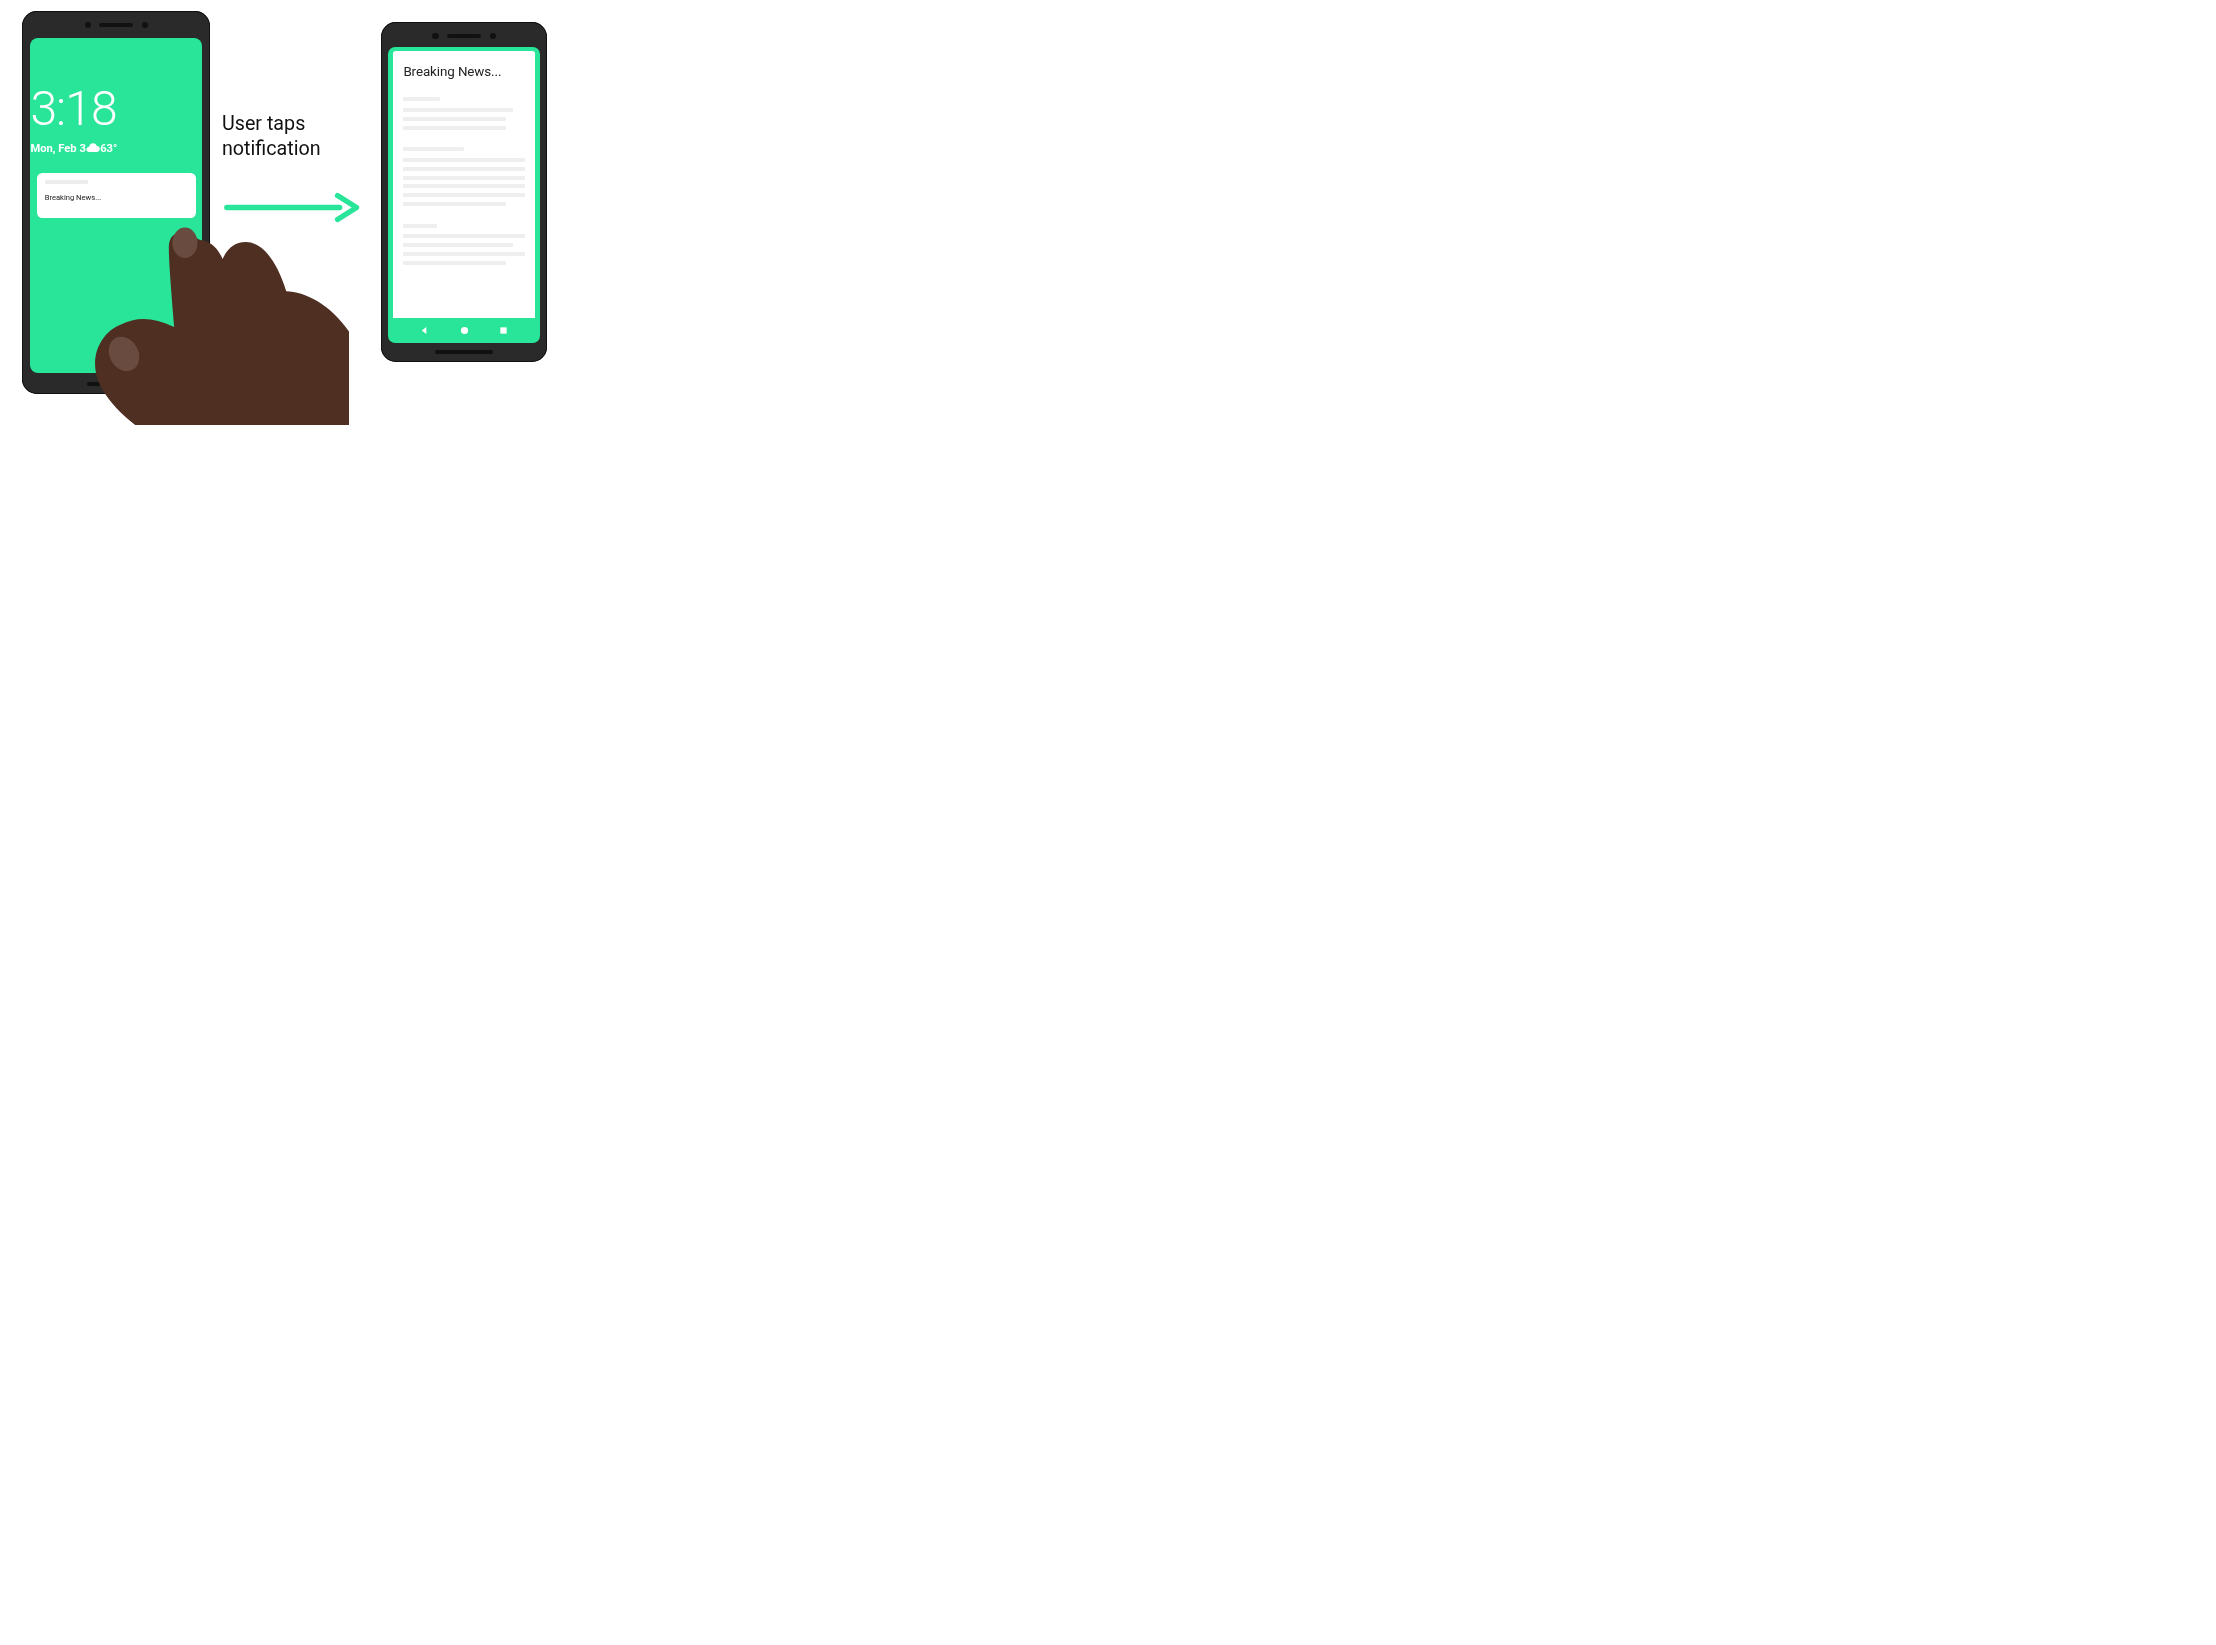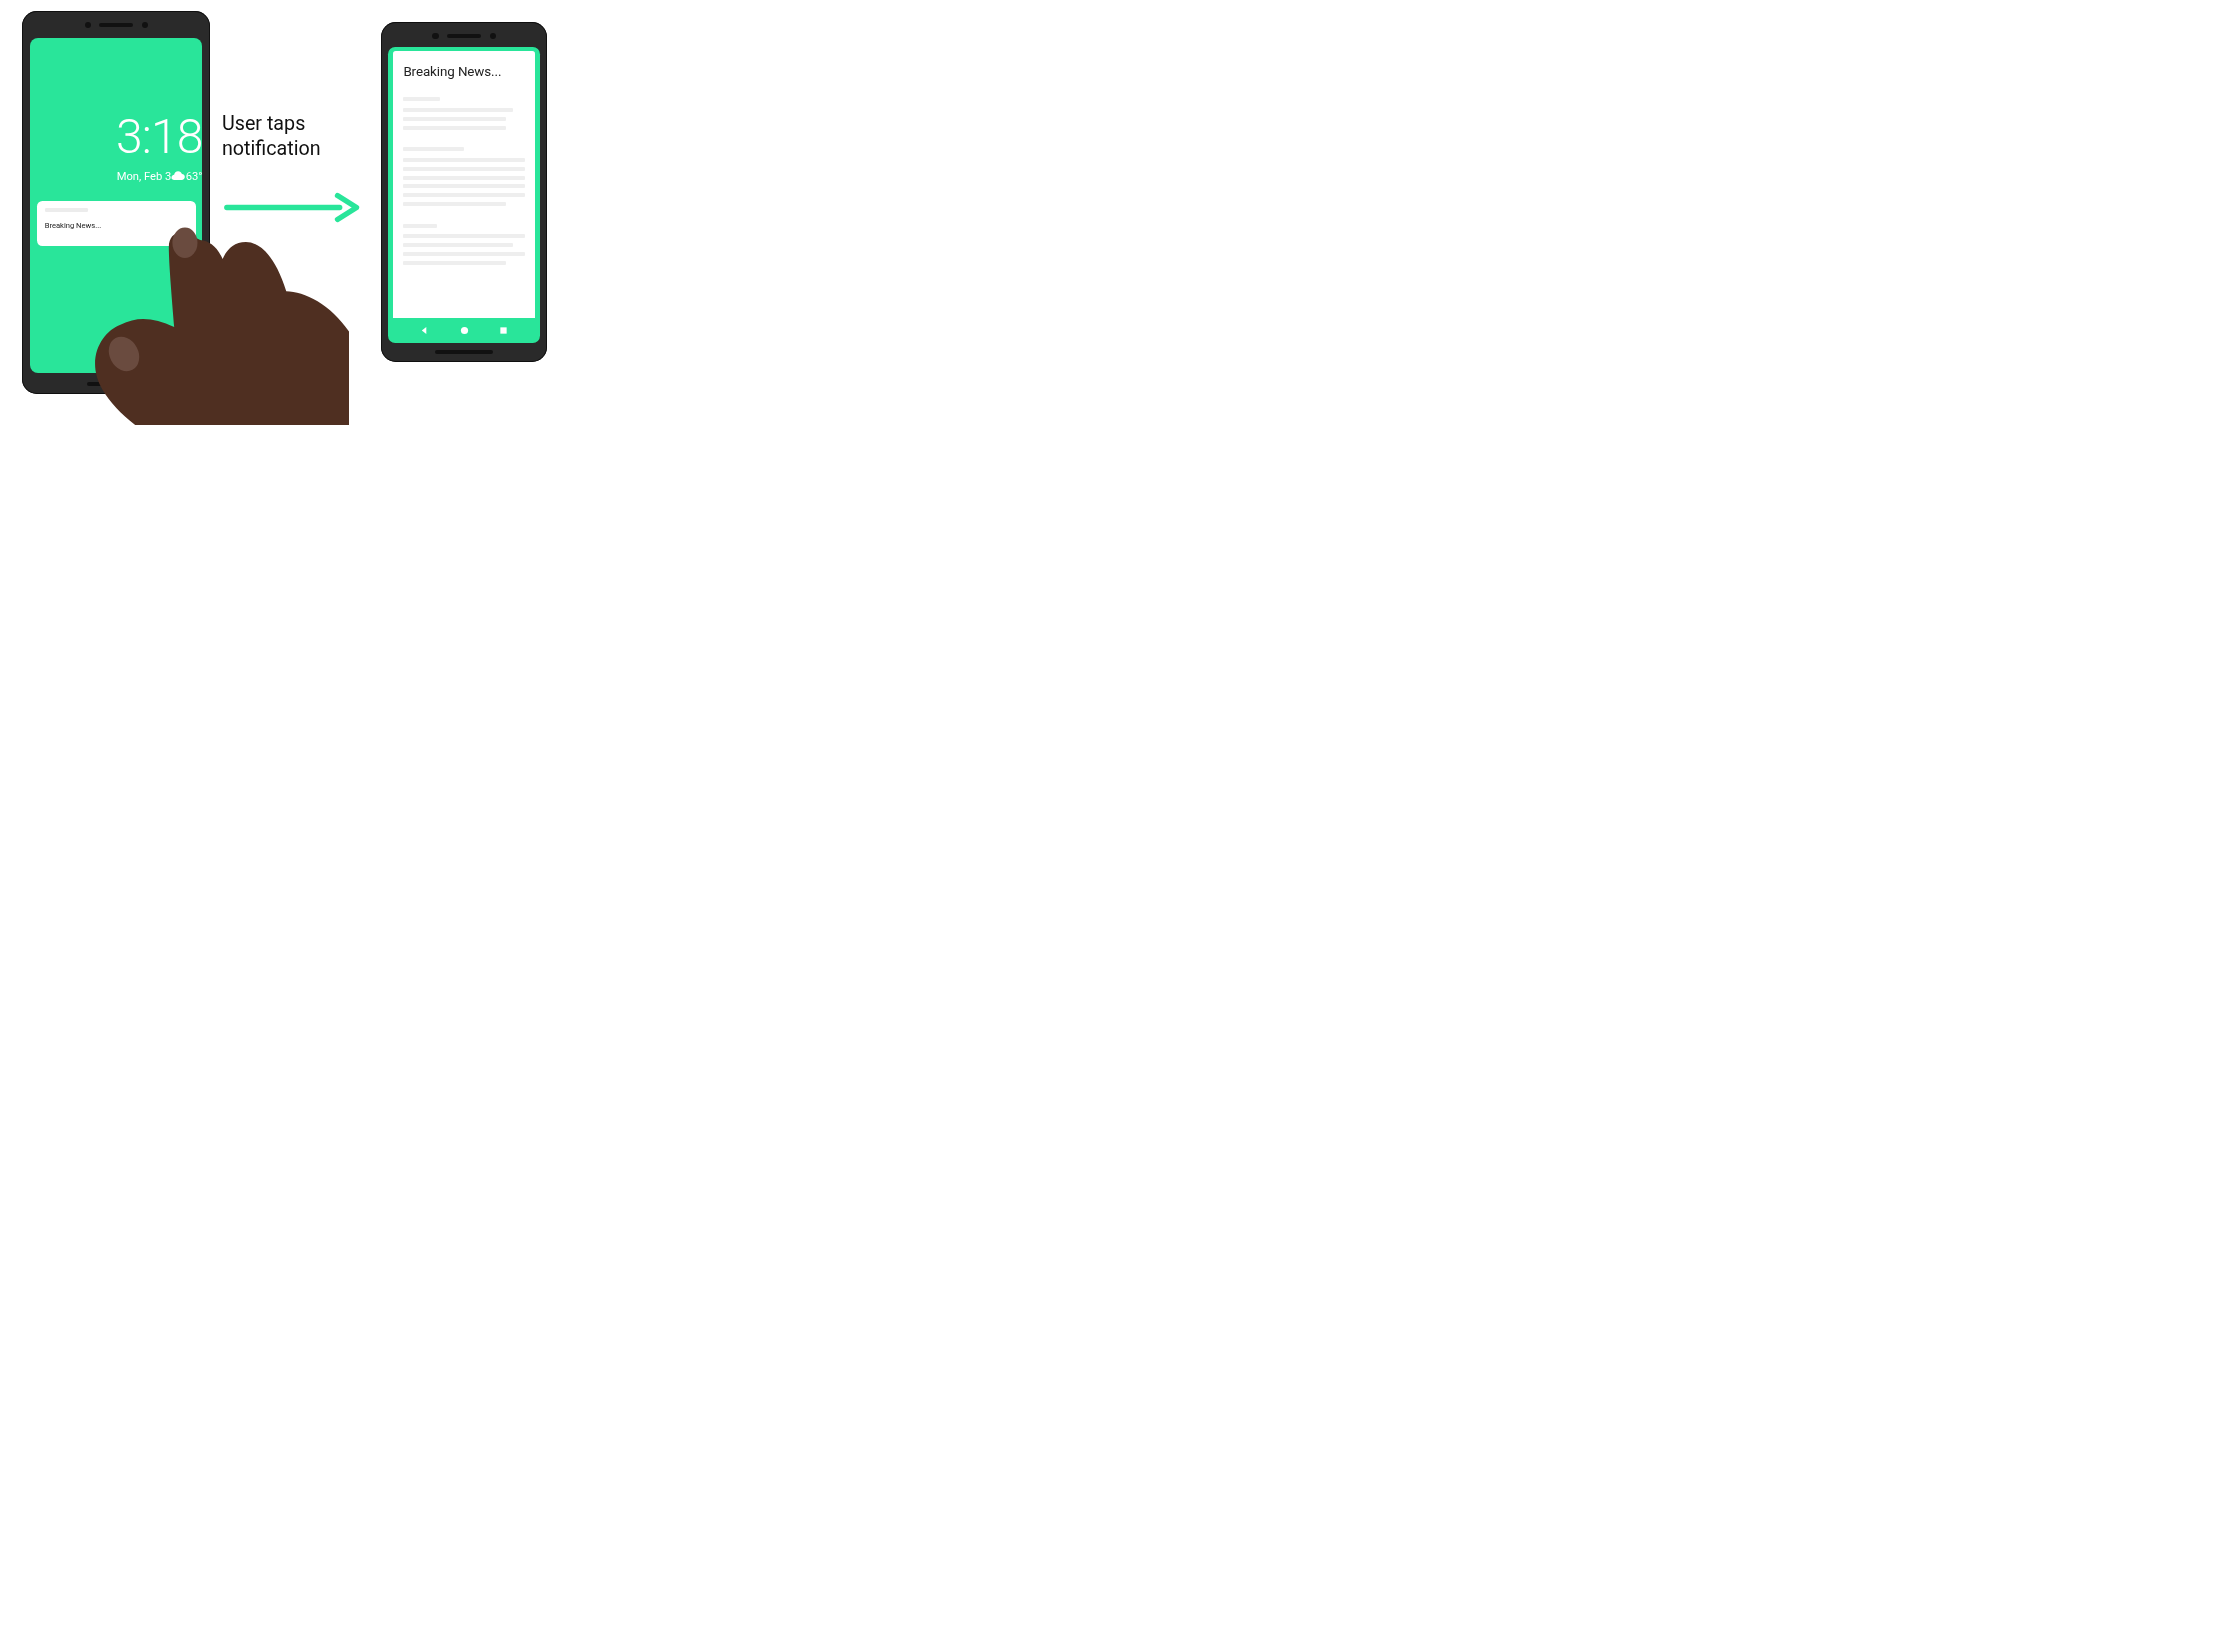--- a/index.html
+++ b/index.html
@@ -55,34 +55,34 @@
     width: 188px; height: 383px;
   }
   .screen-lock {
     position: absolute;
     top: 27px; left: 8px; right: 8px; bottom: 21.5px;
     background: #29e59a;
     border-radius: 8px;
     overflow: hidden;
   }
   .clock-block {
-    text-align: right;
+    text-align: left;
     color: #ffffff;
-    margin-top: 75px;
+    margin-top: 47px;
   }
   .clock-time {
     font-size: 48px;
     font-weight: 300;
     letter-spacing: -0.9px;
     line-height: 1;
   }
   .date-row {
     margin-top: 9px;
     font-size: 11.2px;
-    font-weight: 400;
+    font-weight: 700;
     display: inline-flex;
     align-items: center;
     gap: 0;
   }
   .cloud-icon svg { width: 14.3px; height: 10.7px; display:block; }
 
   .notif-card {
     margin: 18px 6.3px 0 6.3px;
     background: #ffffff;
     border-radius: 5.4px;

